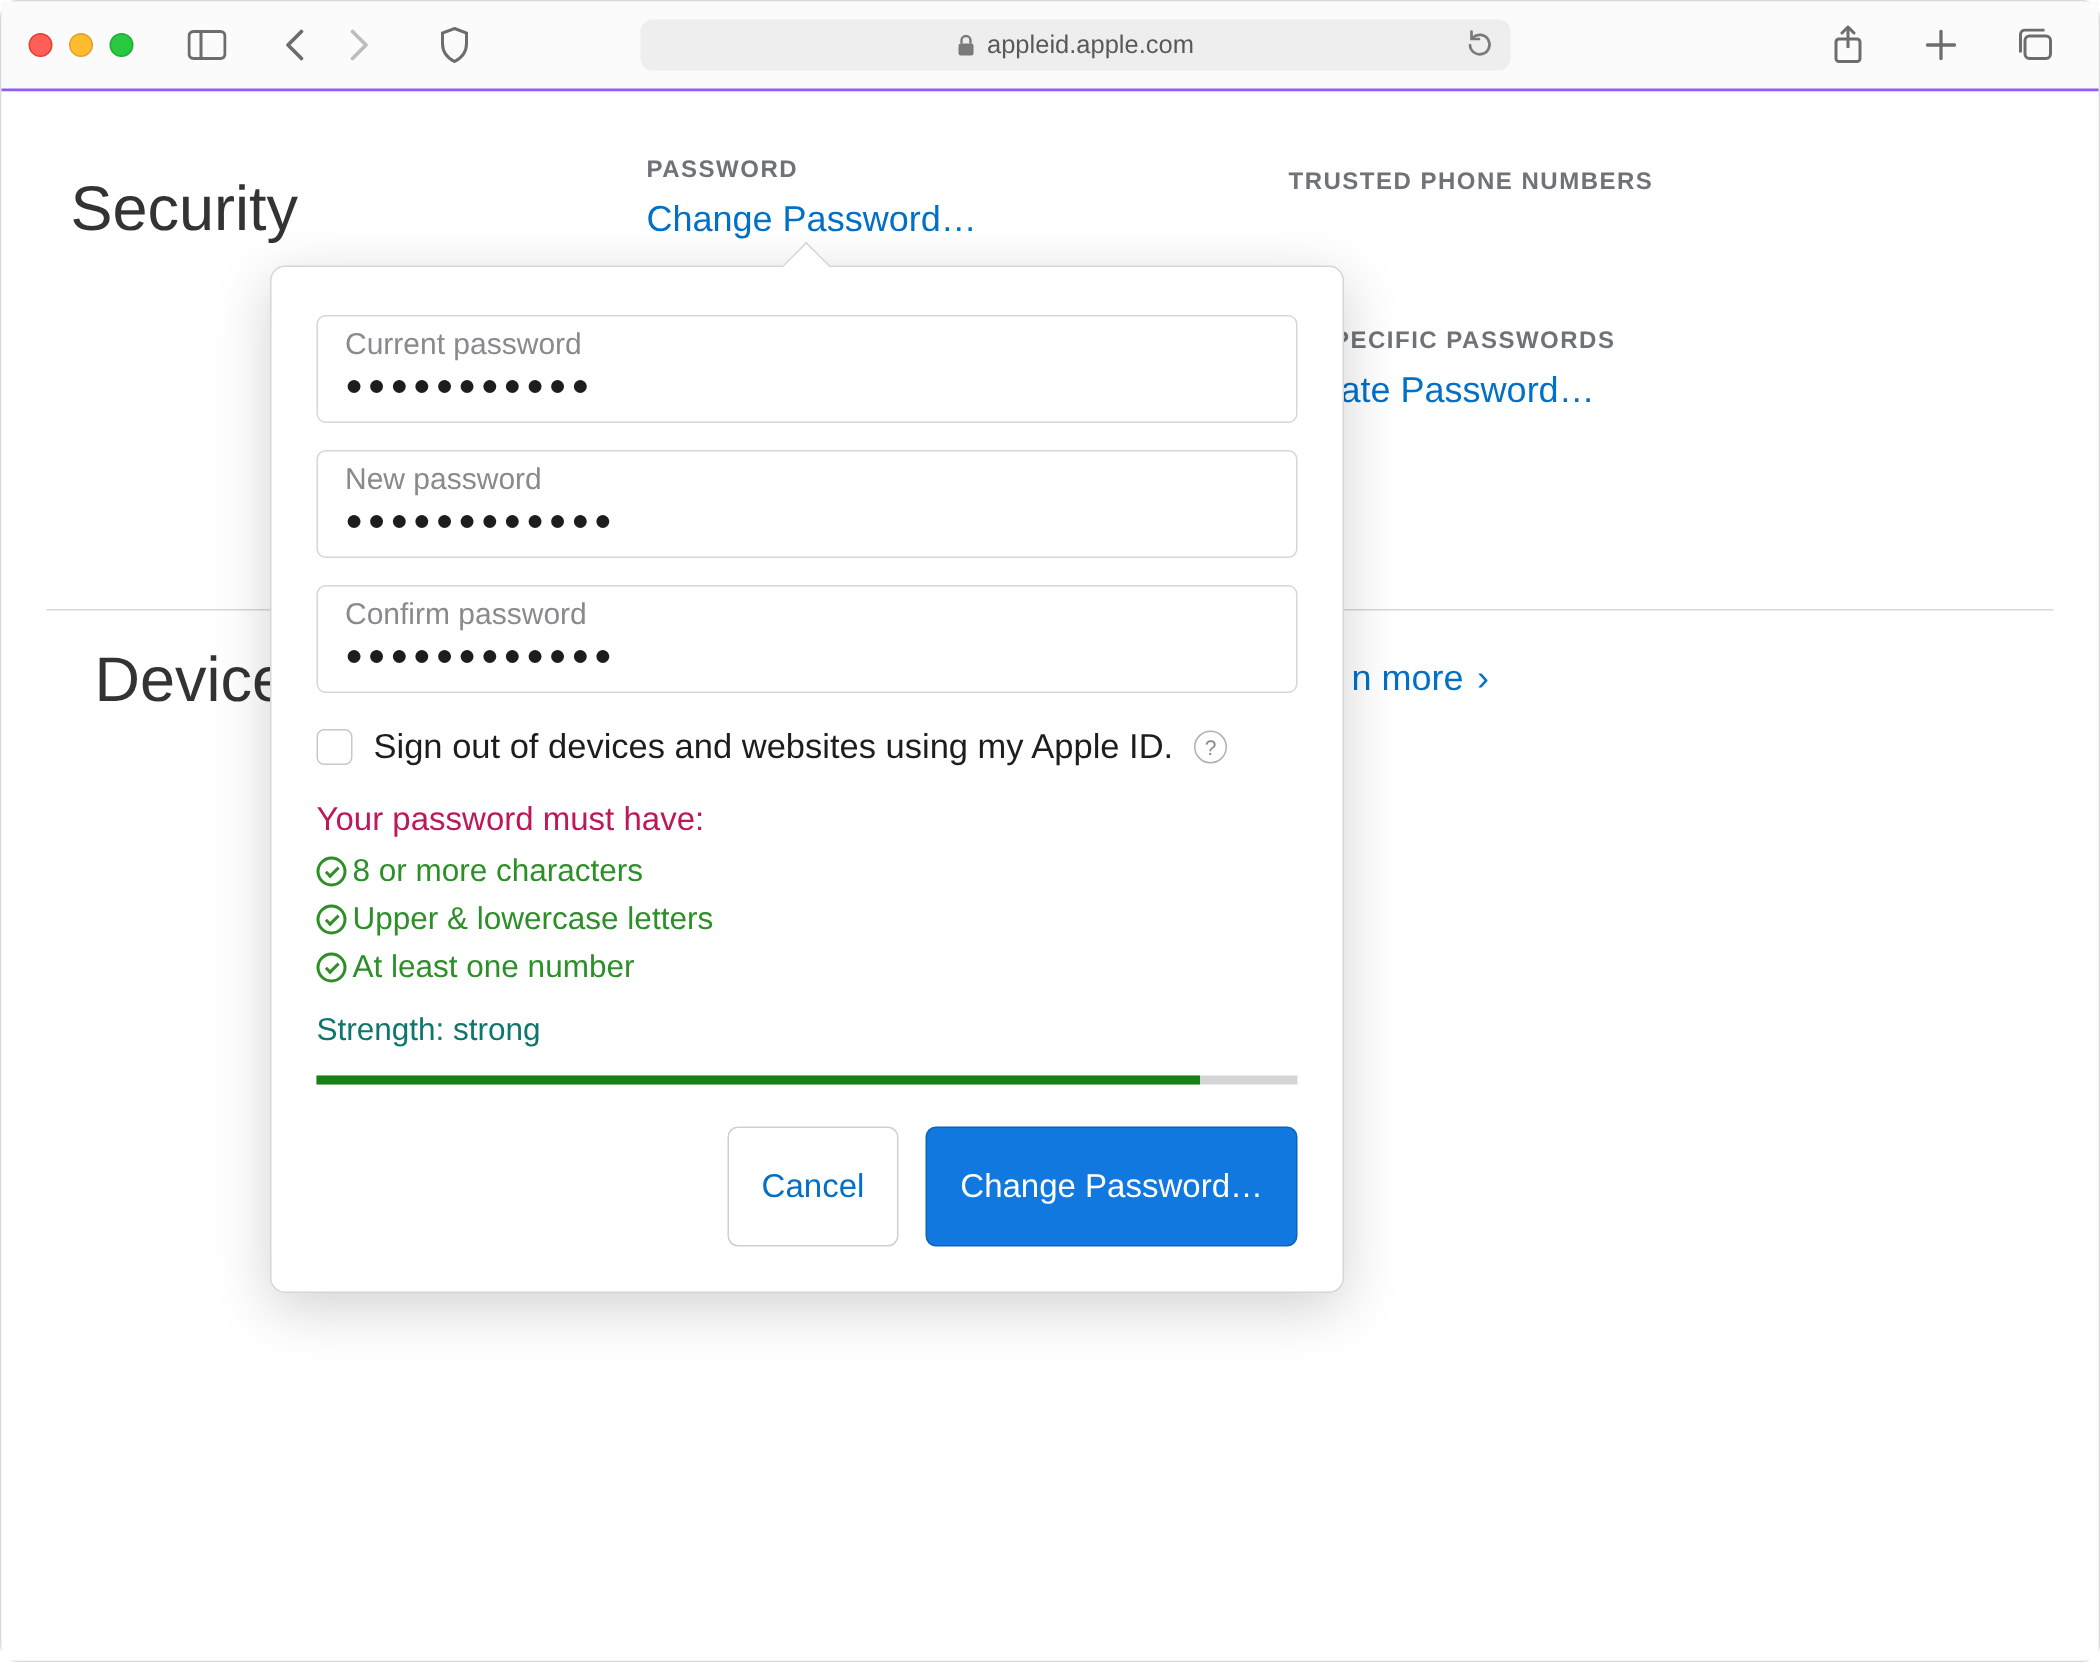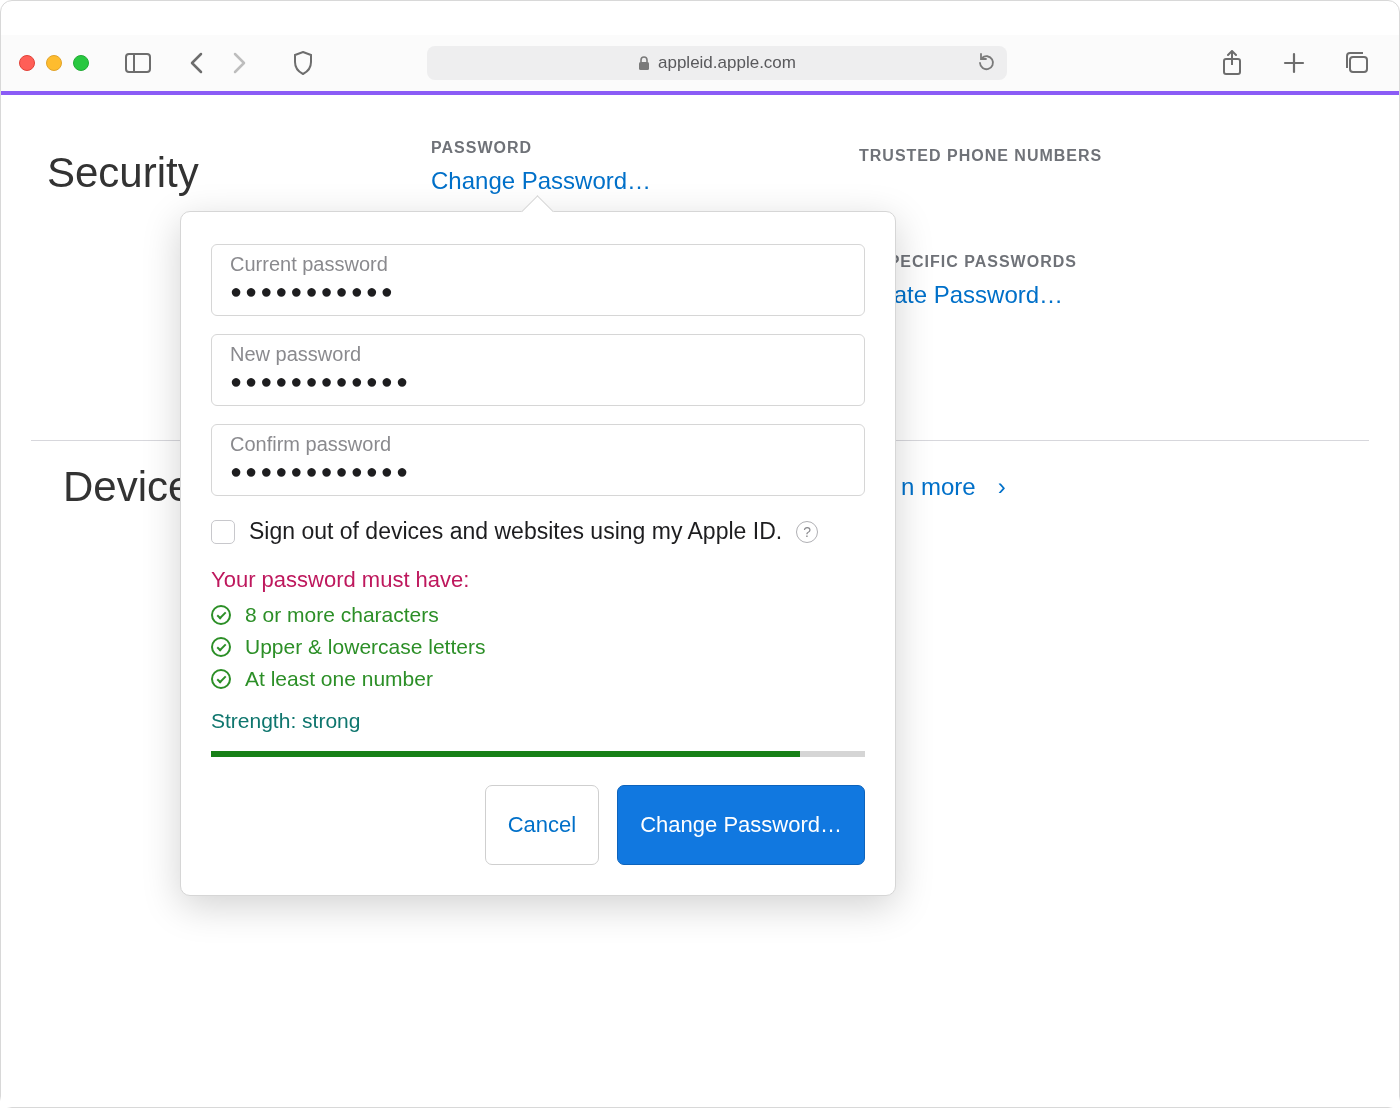--- a/index.html
+++ b/index.html
@@ -16,26 +16,25 @@
   border: 1px solid #d8d8d8;
   border-radius: 12px;
   background: #fff;
   display: flex;
   flex-direction: column;
   position: relative;
 }
 .titlebar {
   height: 60px;
   background: #fbfbfb;
-  border-bottom: 4px solid #8b5cf6;
+  border-bottom: 2px solid #8b5cf6;
   display: flex;
   align-items: center;
   padding: 0 18px;
   gap: 10px;
-  margin-top: 34px;
 }
 .traffic-lights { display: flex; gap: 11px; margin-right: 22px; }
 .traffic-light { width: 16px; height: 16px; border-radius: 50%; }
 .tl-red { background: #ff5f57; border: 0.5px solid #e24138; }
 .tl-yellow { background: #febc2e; border: 0.5px solid #e1a32a; }
 .tl-green { background: #28c840; border: 0.5px solid #22ab36; }
 .tb-btn {
   color: #6d6d6d;
   display: flex;
   align-items: center;
@@ -113,21 +112,21 @@
   color: #333;
 }
 .learn-more {
   position: absolute;
   left: 900px;
   top: 378px;
   color: #0070c9;
   font-size: 24px;
   display: flex;
   align-items: center;
-  gap: 22px;
+  gap: 9px;
 }
 
 .popover {
   position: absolute;
   left: 179px;
   top: 116px;
   width: 716px;
   background: #fff;
   border: 1px solid #d6d6d6;
   border-radius: 10px;
@@ -168,21 +167,21 @@
   border: 1.5px solid #c8c8cc;
   border-radius: 5px;
   background: #fff;
 }
 .help-circle {
   width: 22px; height: 22px; border: 1.5px solid #b0b0b4; border-radius: 50%;
   display: inline-flex; align-items: center; justify-content: center;
   font-size: 14px; color: #8a8a8e;
 }
 .req-title { font-size: 22px; color: #be185d; margin-bottom: 10px; }
-.req-item { display: flex; align-items: center; gap: 14px; color: #2c8f27; font-size: 21px; margin-bottom: 8px; }
+.req-item { display: flex; align-items: center; gap: 4px; color: #2c8f27; font-size: 21px; margin-bottom: 8px; }
 .req-icon {
   width: 20px; height: 20px; border: 2px solid #2c8f27; border-radius: 50%;
   display: inline-flex; align-items: center; justify-content: center;
 }
 .req-check { width: 9px; height: 5px; border-left: 2px solid #2c8f27; border-bottom: 2px solid #2c8f27; transform: rotate(-45deg); margin-top:-2px;}
 .strength-label { font-size: 21px; color: #0f766e; margin-top: 18px; margin-bottom: 18px; }
 .strength-bar {
   height: 6px; background: #d5d5d5; border-radius: 0; position: relative;
 }
 .strength-fill { position: absolute; left:0; top:0; bottom:0; width: 90%; background: #178017; }

